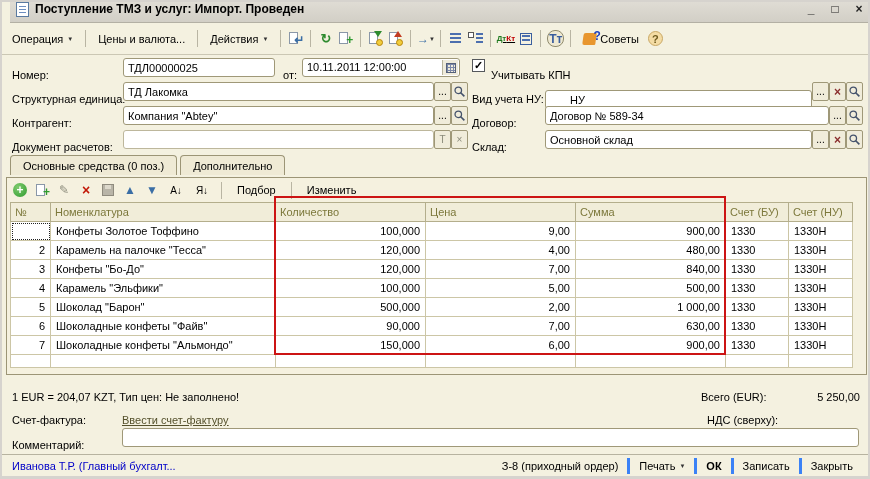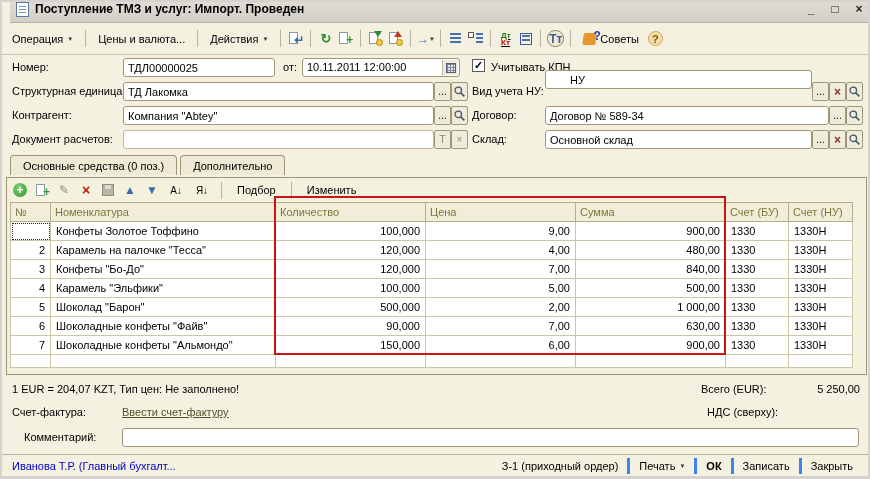--- a/index.html
+++ b/index.html
@@ -26,30 +26,30 @@
   .sep { width:1px; height:17px; background:#B9B5A3; margin:0 3px; }
   .caret { font-size:6px; color:#333; }
   .icon16 { width:17px; height:17px; display:inline-flex; align-items:center; justify-content:center;
             position:relative; font-size:12px; }
   .mini-doc { position:absolute; left:2px; top:2px; width:9px; height:12px; background:#fff; border:1px solid #8A97A8; }
   .coin { position:absolute; width:7px; height:7px; border-radius:50%; background:#F2CD3C; border:1px solid #B8860B; }
   .tri-g { position:absolute; width:0; height:0; border-left:4px solid transparent; border-right:4px solid transparent; border-top:6px solid #2E8B2E; }
   .tri-r { position:absolute; width:0; height:0; border-left:4px solid transparent; border-right:4px solid transparent; border-bottom:6px solid #C23B22; }
   .bars { width:11px; height:11px; background:repeating-linear-gradient(#4C6FAF 0 2px, transparent 2px 4px); }
   .cb6 { position:absolute; left:1px; top:2px; width:6px; height:6px; border:1px solid #555; background:#fff; }
-  .dtkt { display:flex; flex-direction:column; line-height:7px; font-size:8px; font-weight:bold;text-decoration:underline; }
+  .dtkt { display:flex; flex-direction:row; line-height:7px; font-size:8px; font-weight:bold;text-decoration:underline; }
   .dtkt .dt { color:#1F7A1F; } .dtkt .kt { color:#C00000; }
   .pressed { border:1px solid #8F8A6C; background:#EFE9D2; border-radius:8px; }
   .book-icon { width:13px; height:12px; background:#E8962E; border-radius:2px 1px 1px 2px; position:relative; transform:skewX(-8deg); }
   .book-icon:after { content:"?"; position:absolute; right:-4px; top:-4px; color:#1B3FBF; font-weight:bold; font-size:12px; transform:skewX(8deg); }
   .help-circle { width:15px; height:15px; border-radius:50%; background:#F4DCA4; border:1px solid #C9A865;
                  display:inline-flex; align-items:center; justify-content:center; font-weight:bold; color:#6E5A1E; }
 
   
-  .lbl { position:absolute; white-space:nowrap; }
+  .lbl { position:absolute; white-space:nowrap;margin-top:8px; }
   .field { position:absolute; height:19px; background:#fff; border:1px solid #9F9878; border-radius:3px;
            font-family:"Liberation Sans", sans-serif; font-size:11px; padding:0 4px; color:#000; }
   input.field { outline:none; }
   .fbtn { position:absolute; width:17px; height:19px; background:#F0ECDA; border:1px solid #9F9878;
           display:flex; align-items:center; justify-content:center; font-size:10px; border-radius:2px; }
   .fbtn.gray { color:#8a8a7a; }
   .fbtn .x { color:#8B2E2E; font-weight:bold; font-size:12px; }
   .cal-btn { position:absolute; right:1px; top:1px; width:16px; height:15px; background:#EFEBDB;
              border-left:1px solid #B9B49C; display:flex; align-items:center; justify-content:center; }
   .cal-grid { width:10px; height:10px; border:1px solid #55617A;
@@ -221,21 +221,21 @@
 
   <div class="lbl" style="left:10px;top:131px">Документ расчетов:</div>
   <input class="field" style="left: 121px; top: 128px; width: 311px; border-color: rgb(189, 183, 156);" value="">
   <span class="fbtn gray" style="left:432px;top:128px">T</span>
   <span class="fbtn gray" style="left:449px;top:128px">×</span>
 
   <span class="checkbox" style="left:470px;top:57px">✓</span>
   <div class="lbl" style="left:489px;top:59px">Учитывать КПН</div>
 
   <div class="lbl" style="left:470px;top:83px">Вид учета НУ:</div>
-  <input class="field" style="left: 543px; top: 68px; width: 267px; padding-left: 24px;" value="НУ">
+  <input class="field" style="left: 543px; top: 88px; width: 267px; padding-left: 24px;" value="НУ">
   <span class="fbtn" style="left:810px;top:80px">...</span>
   <span class="fbtn" style="left:827px;top:80px">
       <span class="x">×</span>
     </span>
   <span class="fbtn" style="left:844px;top:80px">
       <svg class="mag" viewBox="0 0 16 16">
         <circle cx="6.5" cy="6.5" r="4" fill="none" stroke="#44526B" stroke-width="1.6"></circle>
         <line x1="9.5" y1="9.5" x2="14" y2="14" stroke="#44526B" stroke-width="2"></line>
       </svg>
     </span>
@@ -392,27 +392,27 @@
   <div class="redbox"></div>
 
   <div class="lbl" style="left:10px;top:381px">1 EUR = 204,07 KZT, Тип цен: Не заполнено!</div>
   <div class="lbl" style="left:699px;top:381px">Всего (EUR):</div>
   <div class="lbl" style="left:760px;top:381px;width:98px;text-align:right">5 250,00</div>
 
   <div class="lbl" style="left:10px;top:404px">Счет-фактура:</div>
   <a class="lbl link" style="left:120px;top:404px">Ввести счет-фактуру</a>
   <div class="lbl" style="left:705px;top:404px">НДС (сверху):</div>
 
-  <div class="lbl" style="left:22px;top:429px">Комментарий:</div>
+  <div class="lbl" style="left:10px;top:429px">Комментарий:</div>
   <input class="field" style="left: 120px; top: 426px; width: 737px;" value="">
 
   <div class="statusbar">
     <span class="status-user">Иванова Т.Р. (Главный бухгалт...</span>
     <span class="foot-btns">
-      <span class="fb">З-1 (приходный ордер)</span>
+      <span class="fb">З-8 (приходный ордер)</span>
       <span class="fb">
         <span>Печать</span>
         <span class="caret">▼</span>
       </span>
       <span class="fb bold">ОК</span>
       <span class="fb">Записать</span>
       <span class="fb">Закрыть</span>
     </span>
   </div>
   <div class="bottom-strip"></div>

